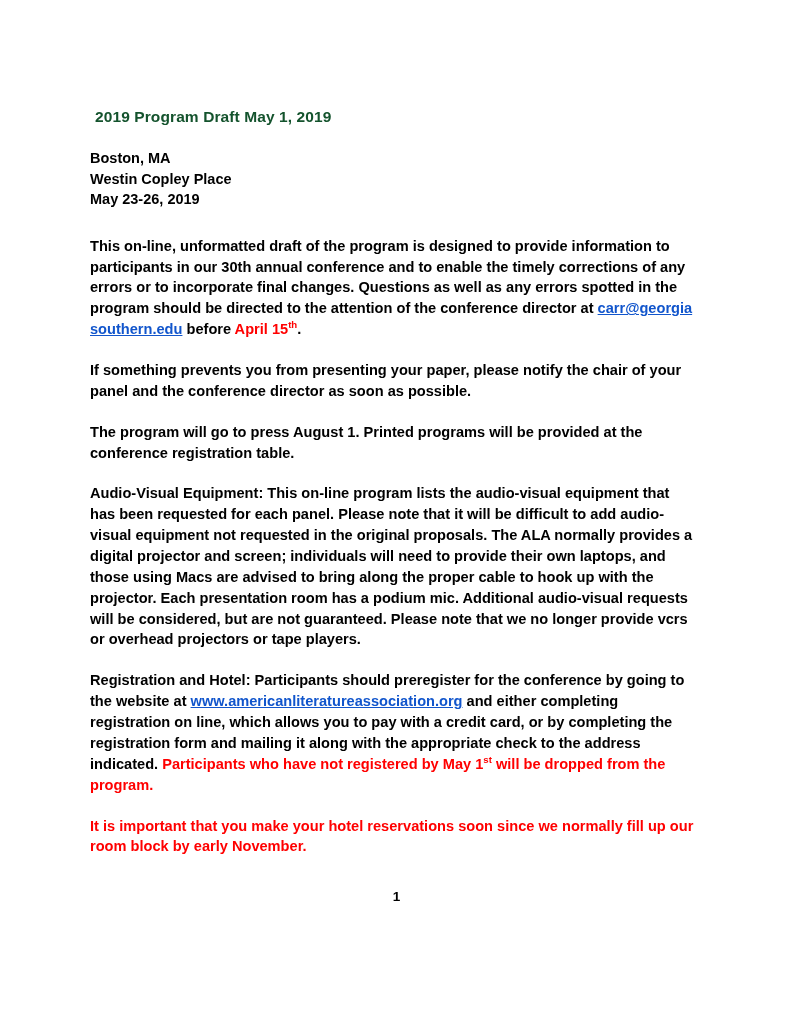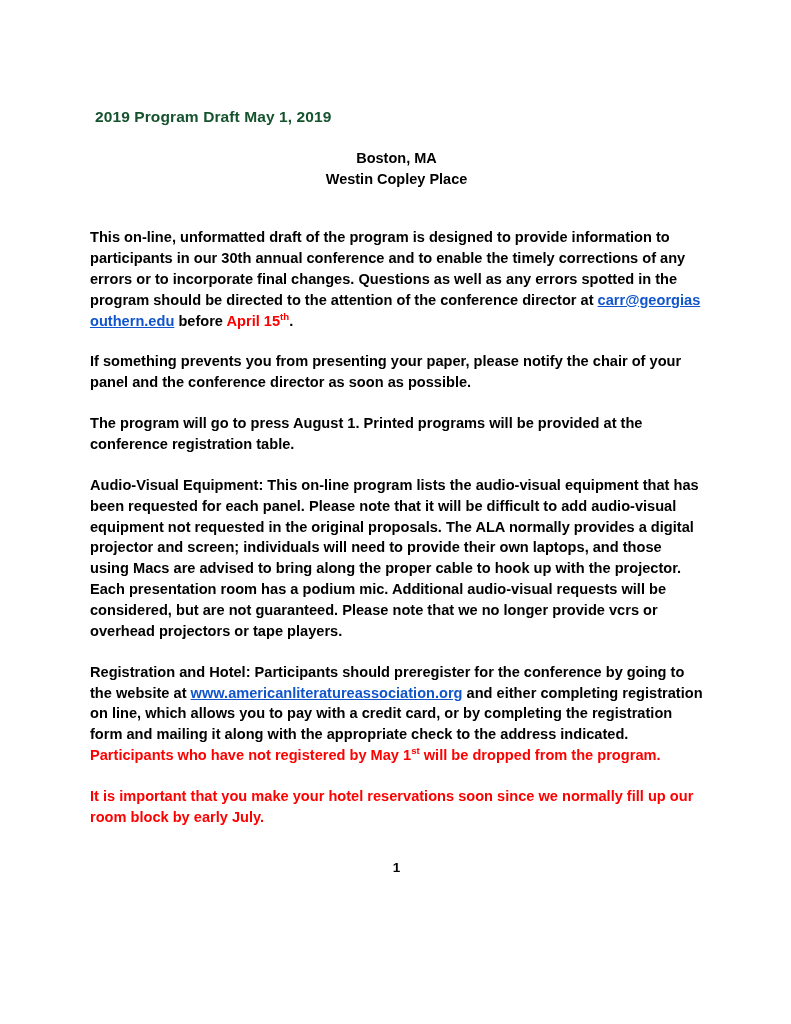--- a/index.html
+++ b/index.html
@@ -23,31 +23,31 @@
     position: relative;
   }
   .doc-title {
     color: #14532d;
     font-weight: bold;
     font-size: 15.5px;
     letter-spacing: 0.1px;
     margin: 0 0 22px 5px;
   }
   .center-block {
-    text-align: center;
+    text-align: left;
     font-weight: bold;
     font-size: 14.5px;
     line-height: 1.42;
-    margin: 0 0 38px 0;
+    margin: 0 0 26px 0;
   }
   p.body-par {
     font-weight: bold;
     font-size: 14.6px;
     line-height: 1.43;
-    margin: 0 0 20px 0;
+    margin: 0 8px 20px 0;
     text-align: left;
   }
   a.link {
     color: #1155CC;
     text-decoration: underline;
     word-break: break-all;
   }
   .red {
     color: #FF0000;
   }
@@ -74,32 +74,33 @@
 </head>
 <body>
 
 <div class="page">
 
   <div class="doc-title">2019 Program Draft May 1, 2019</div>
 
   <div class="center-block">
     <div>Boston, MA</div>
     <div>Westin Copley Place</div>
+    <div>May 23-26, 2019</div>
   </div>
 
   <p class="body-par"><span>This on-line, unformatted draft of the program is designed to provide information to participants in our 30th annual conference and to enable the timely corrections of any errors or to incorporate final changes.  Questions as well as any errors spotted in the program should be directed to the attention of the conference director at </span><a class="link" href="#">carr@georgiasouthern.edu</a><span> before </span><span class="red nowrap"><span>April 15</span><sup>th</sup></span><span>.</span></p>
 
   <p class="body-par">If something prevents you from presenting your paper, please notify the chair of your panel and the conference director as soon as possible.</p>
 
   <p class="body-par">The program will go to press August 1. Printed programs will be provided at the conference registration table.</p>
 
   <p class="body-par">Audio-Visual Equipment:  This on-line program lists the audio-visual equipment that has been requested for each panel.  Please note that it will be difficult to add audio-visual equipment not requested in the original proposals. The ALA normally provides a digital projector and screen; individuals will need to provide their own laptops, and those using Macs are advised to bring along the proper cable to hook up with the projector.  Each presentation room has a podium mic. Additional audio-visual requests will be considered, but are not guaranteed. Please note that we no longer provide vcrs or overhead projectors or tape players.</p>
 
   <p class="body-par"><span>Registration and Hotel:  Participants should preregister for the conference by going to the website at </span><a class="link" href="#">www.americanliteratureassociation.org</a><span> and either completing registration on line, which allows you to pay with a credit card, or by completing the registration form and mailing it along with the appropriate check to the address indicated.  </span><span class="red"><span>Participants who have not registered by May 1</span><sup>st</sup><span> will be dropped from the program.</span></span></p>
 
-  <p class="body-par red">It is important that you make your hotel reservations soon since we normally fill up our room block by early July.</p>
+  <p class="body-par red">It is important that you make your hotel reservations soon since we normally fill up our room block by early November.</p>
 
   <div class="thanks">
   </div>
 
   <div class="page-number">1</div>
 
 </div>
 
 </body></html>

